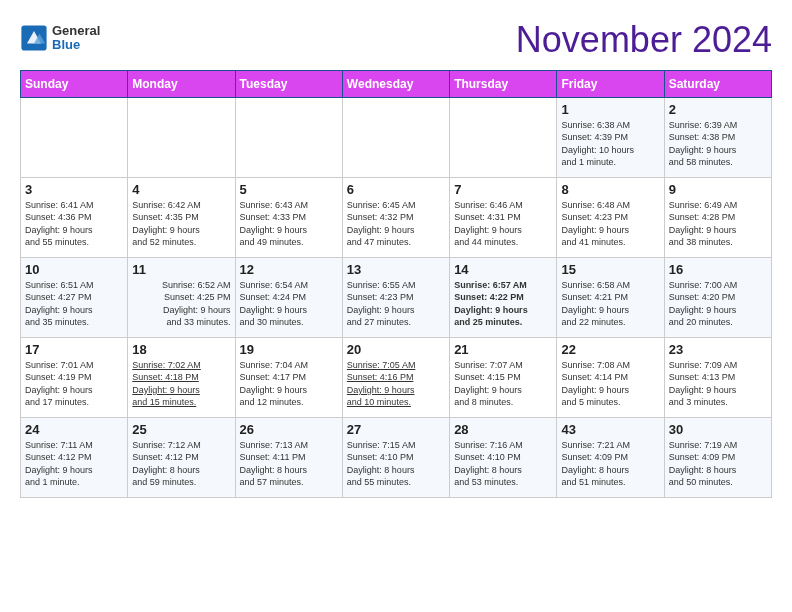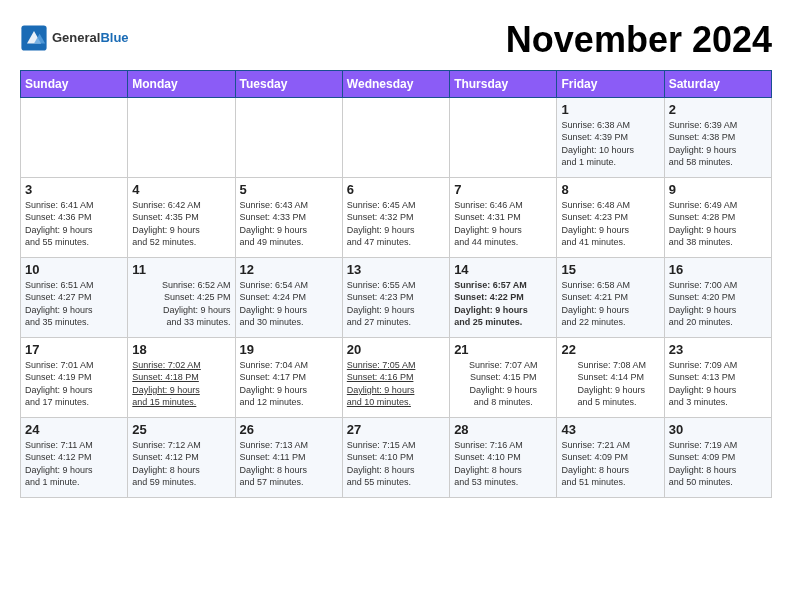--- a/index.html
+++ b/index.html
@@ -17,21 +17,21 @@
       margin-bottom: 10px;
     }
     .logo {
       display: flex;
       align-items: center;
       gap: 4px;
       margin-top: 4px;
     }
     .logo-text {
       display: flex;
-      flex-direction: row;
+      flex-direction: column;
       line-height: 1.1;
     }
     .logo-general {
       font-size: 13px;
       font-weight: bold;
       color: #333;
     }
     .logo-blue {
       font-size: 13px;
       font-weight: bold;
@@ -39,35 +39,35 @@
     }
     .logo-icon {
       width: 28px;
       height: 28px;
     }
     .title-area {
       text-align: right;
     }
     .month-title {
       font-size: 36px;
-      font-weight: bold;
-      color: #000000;
+      font-weight: normal;
+      color: #4c1d95;
       line-height: 1.1;
     }
     .subtitle {
       font-size: 15px;
       color: #333;
     }
     table {
       width: 100%;
       border-collapse: collapse;
       table-layout: fixed;
     }
     thead tr {
-      background-color: #8b5cf6;
+      background-color: #d946ef;
     }
     thead th {
       color: white;
       font-size: 12px;
       font-weight: bold;
       padding: 6px 4px;
       text-align: left;
       border: 1px solid #1a5090;
     }
     tbody tr {
@@ -280,28 +280,28 @@
         </td>
         <td>
           <span class="day-number">20</span>
           <div class="day-info" style="white-space: pre-line; text-decoration: underline;">Sunrise: 7:05 AM
 Sunset: 4:16 PM
 Daylight: 9 hours
 and 10 minutes.</div>
         </td>
         <td>
           <span class="day-number">21</span>
-          <div class="day-info" style="white-space: pre-line; text-align: center;">Sunrise: 7:07 AM
+          <div class="day-info" style="white-space: pre-line;">Sunrise: 7:07 AM
 Sunset: 4:15 PM
 Daylight: 9 hours
 and 8 minutes.</div>
         </td>
         <td>
           <span class="day-number">22</span>
-          <div class="day-info" style="white-space: pre-line; margin-left: 16px;">Sunrise: 7:08 AM
+          <div class="day-info" style="white-space: pre-line;">Sunrise: 7:08 AM
 Sunset: 4:14 PM
 Daylight: 9 hours
 and 5 minutes.</div>
         </td>
         <td>
           <span class="day-number">23</span>
           <div class="day-info" style="white-space: pre-line;">Sunrise: 7:09 AM
 Sunset: 4:13 PM
 Daylight: 9 hours
 and 3 minutes.</div>

